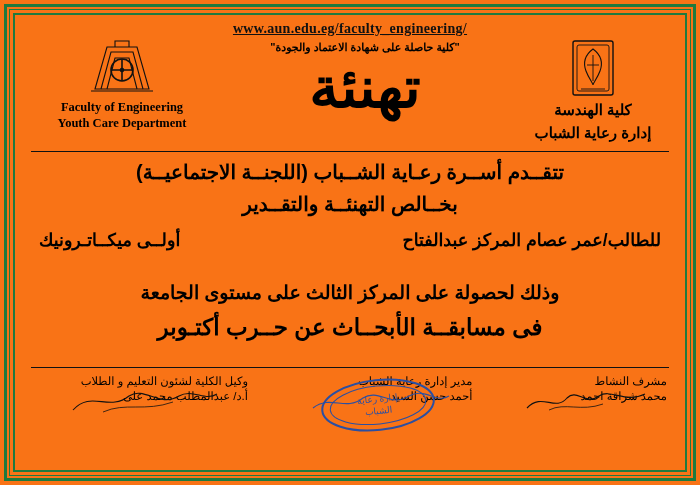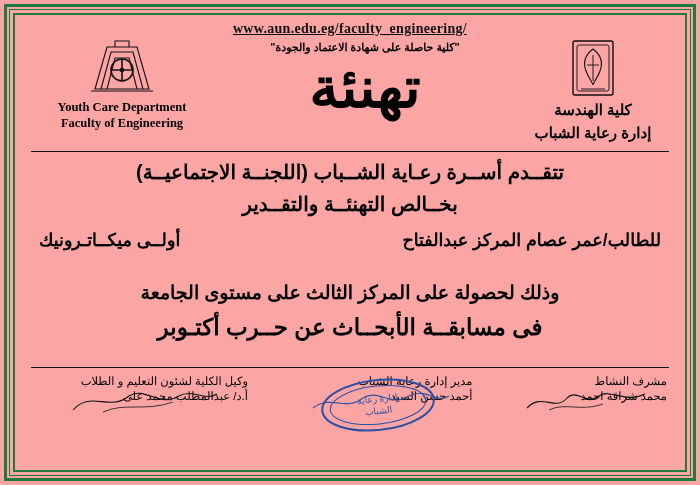--- a/index.html
+++ b/index.html
@@ -11,21 +11,21 @@
     width: 700px;
     height: 485px;
     font-family: "Liberation Sans", sans-serif;
     overflow: hidden;
   }
   .certificate {
     position: relative;
     width: 700px;
     height: 485px;
     box-sizing: border-box;
-    background: #fca5a5;
+    background: #f97316;
   }
   
   .frame-outer {
     position: absolute;
     left: 4px;
     top: 4px;
     right: 4px;
     bottom: 4px;
     border: 3px solid #1f7a3f;
     box-sizing: border-box;
@@ -277,22 +277,22 @@
           </g>
           <g fill="none" stroke="#111" stroke-width="1.6">
             <circle cx="37" cy="31" r="11"></circle>
             <path d="M37 20 L37 42 M26 31 L48 31"></path>
           </g>
           <g fill="#111">
             <circle cx="37" cy="31" r="2.3"></circle>
           </g>
         </svg>
         <div class="faculty-en">
+          <div>Faculty of Engineering</div>
           <div>Youth Care Department</div>
-          <div>Faculty of Engineering</div>
         </div>
       </div>
 
       <div class="header-center">
         <div class="accred-line">"كلية حاصلة على شهادة الاعتماد والجودة"</div>
         <div class="tahnea">تهنئة</div>
       </div>
 
       <div class="header-right">
         <svg class="logo-fac" viewBox="0 0 46 58">

